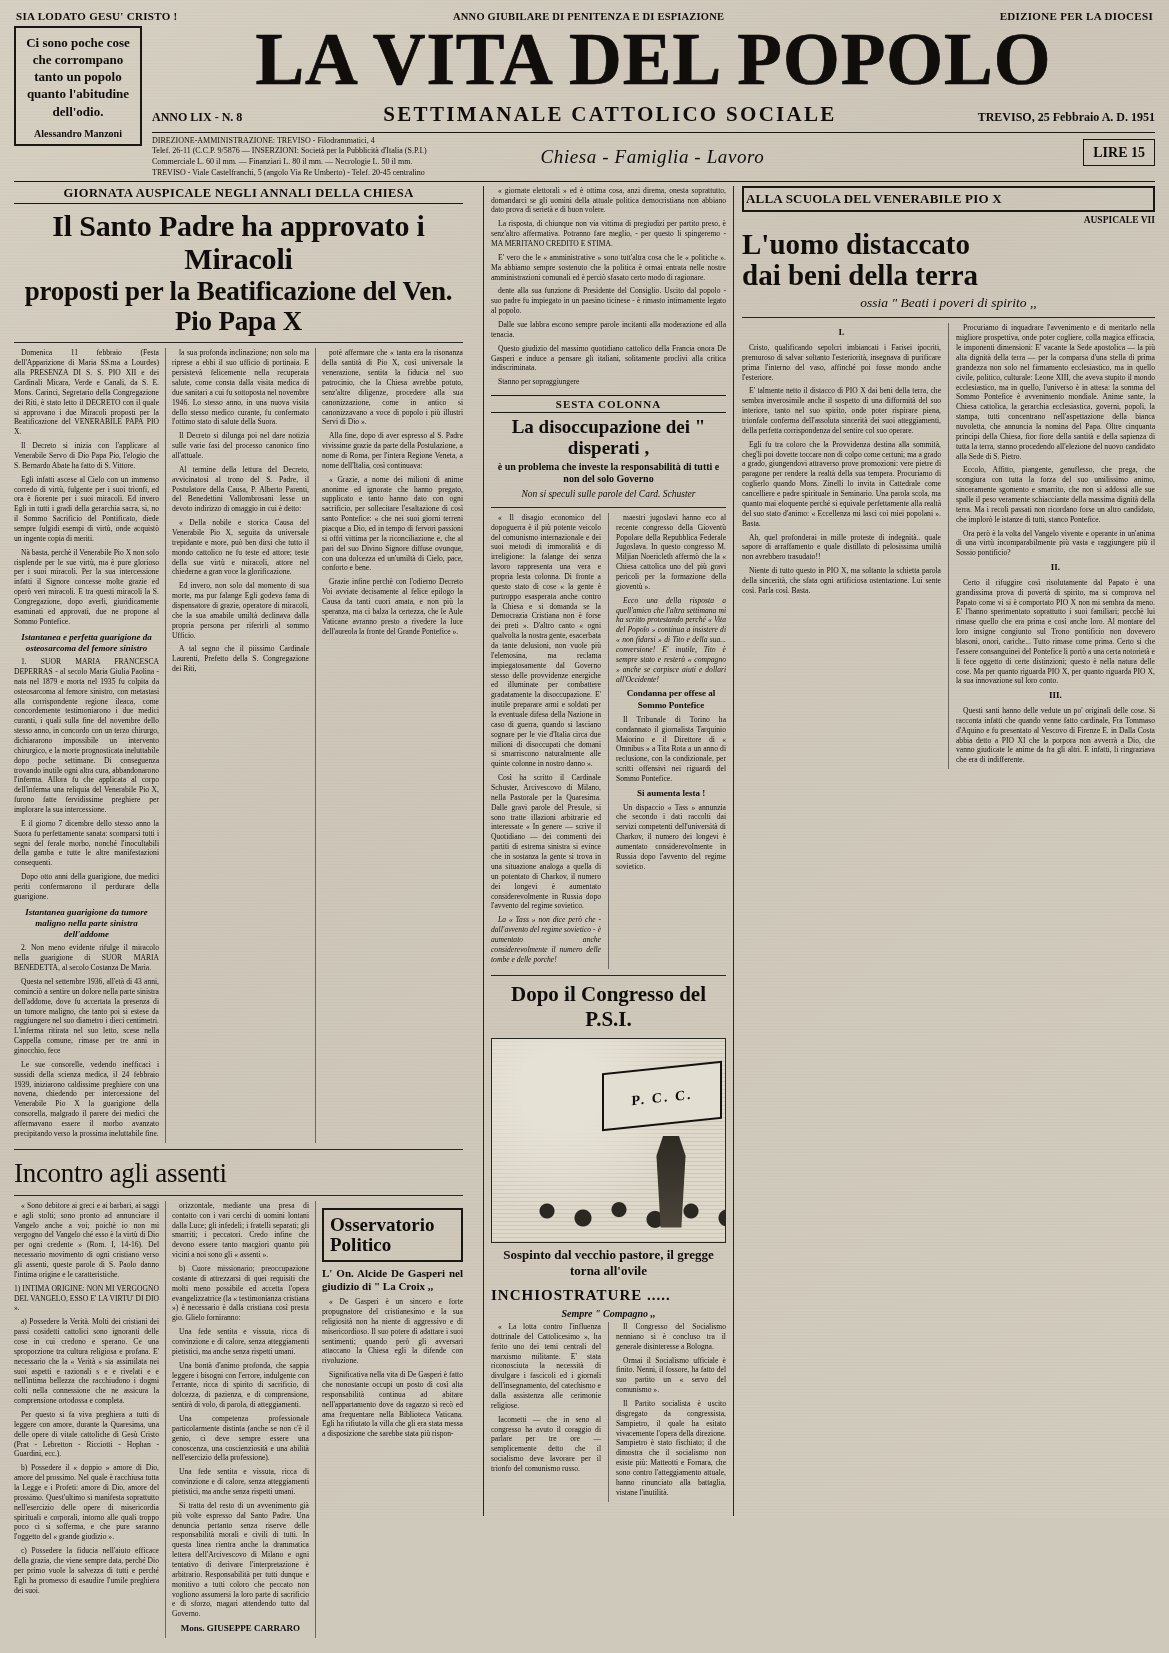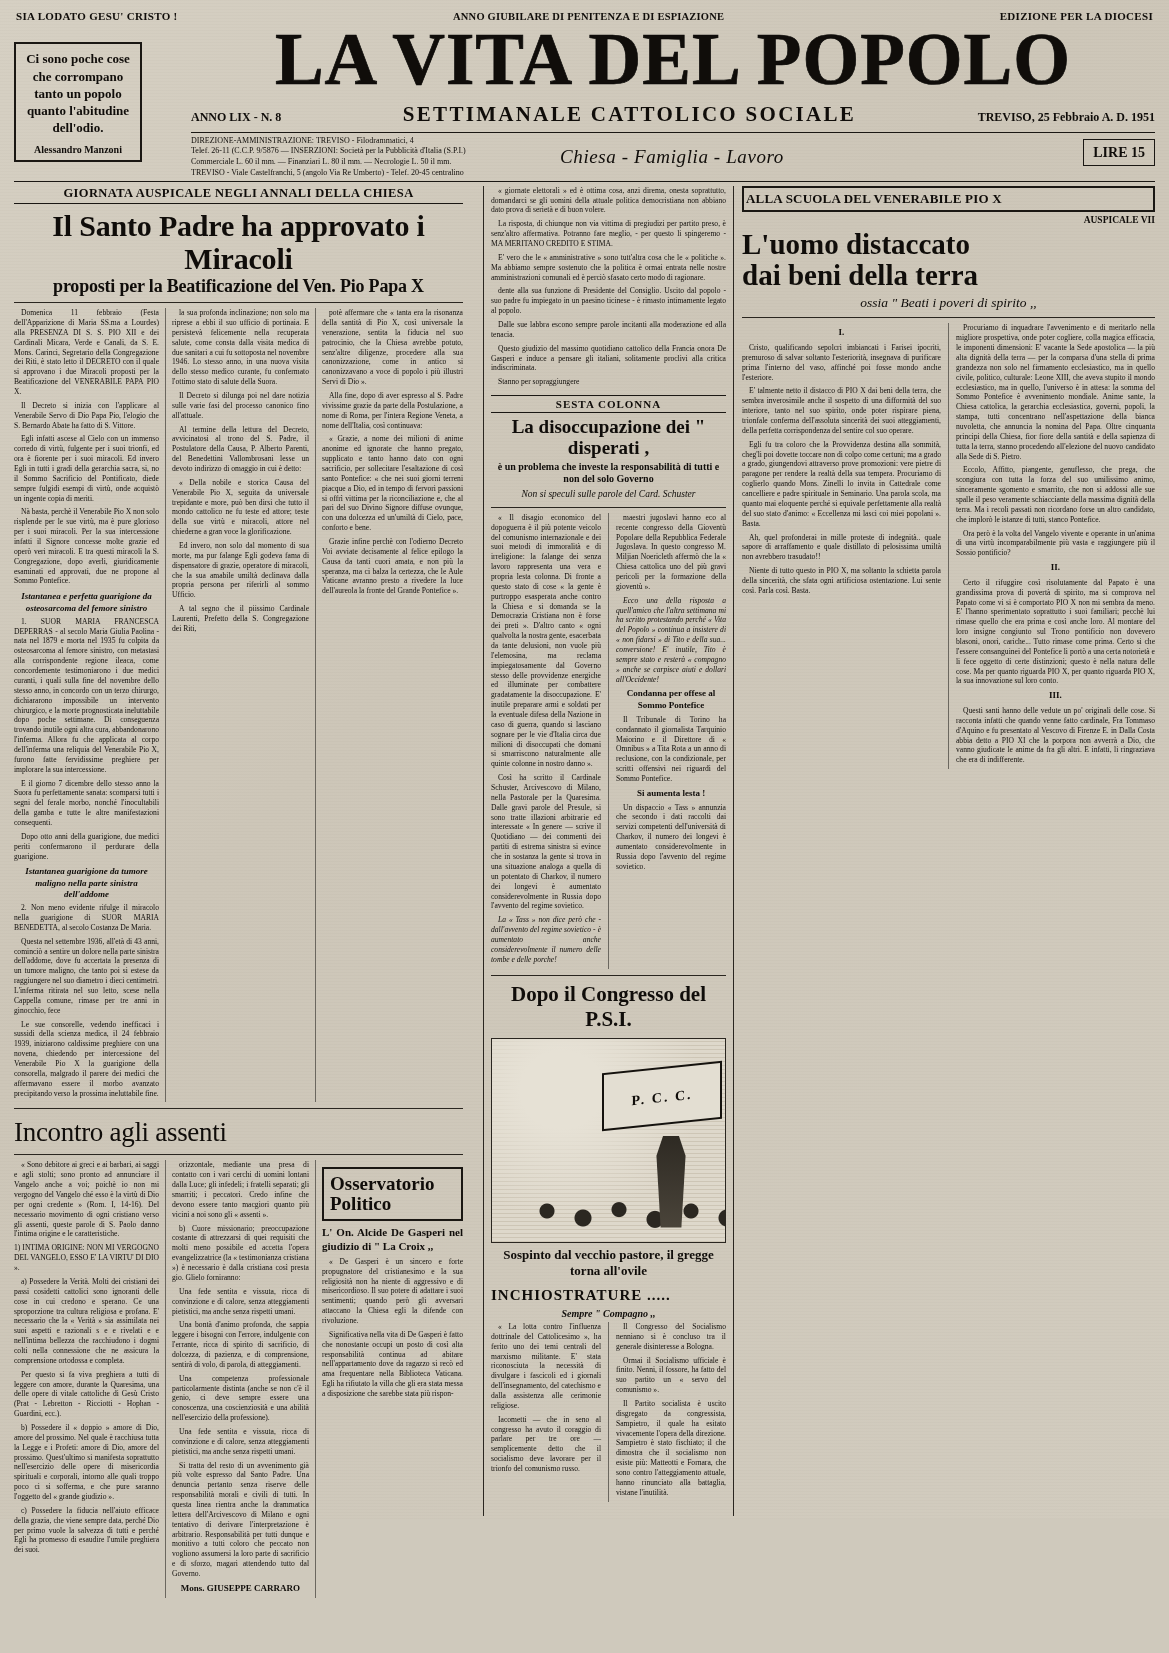--- a/index.html
+++ b/index.html
@@ -21,21 +21,21 @@
   }
   .sheet { position:relative; width:100%; height:100%; }
 
   
   .topline {
     display:flex; justify-content:space-between; align-items:flex-start;
     font-size:11px; letter-spacing:.3px; font-weight:bold;
     padding:0 2px 2px 2px;
   }
   .topline .mid { font-size:10.5px; font-weight:bold; letter-spacing:.2px; padding-top:1px;}
-  .masthead-row { display:flex; align-items:center;gap:39px; }
+  .masthead-row { display:flex; align-items:flex-start; }
   .manzoni-box {
     width:128px; border:2px solid #1a1713; padding:6px 5px 4px 5px;
     text-align:center; font-size:13px; line-height:1.32; font-weight:bold;
     margin-top:2px; height:120px;
   }
   .manzoni-box .sig { font-size:10px; margin-top:7px; font-weight:bold; }
   .masthead-main { flex:1; padding-left:10px; }
   .paper-title {
     font-family:"Liberation Serif", serif;
     font-weight:bold;
@@ -64,21 +64,21 @@
   .colC { flex:1; padding-left:8px; }
 
   .kicker {
     text-align:center; font-weight:bold; font-size:12.5px;
     letter-spacing:.4px; border-bottom:1.5px solid #1a1713; padding-bottom:2px; margin-bottom:5px;
   }
   h1.headline {
     font-size:30px; line-height:1.12; font-weight:bold; text-align:center;
     margin:2px 0 2px 0; letter-spacing:-.2px;
   }
-  h1.headline .l2 { display:block; font-size:18px; }
+  h1.headline .l2 { display:block; font-size:27px; }
   .hr-thin { border-top:1px solid #2a2620; margin:6px 0 5px 0; }
   .ctext {
     font-size:7.6px; line-height:1.30; text-align:justify;
     hyphens:auto;
   }
   .ctext p { margin:0 0 4px 0; text-indent:7px; }
   .ctext p.noind { text-indent:0; }
   .subhead-it { font-style:italic; font-weight:bold; text-align:center; font-size:9px; line-height:1.25; margin:5px 0 3px 0;}
 
   .tri { display:flex; }

